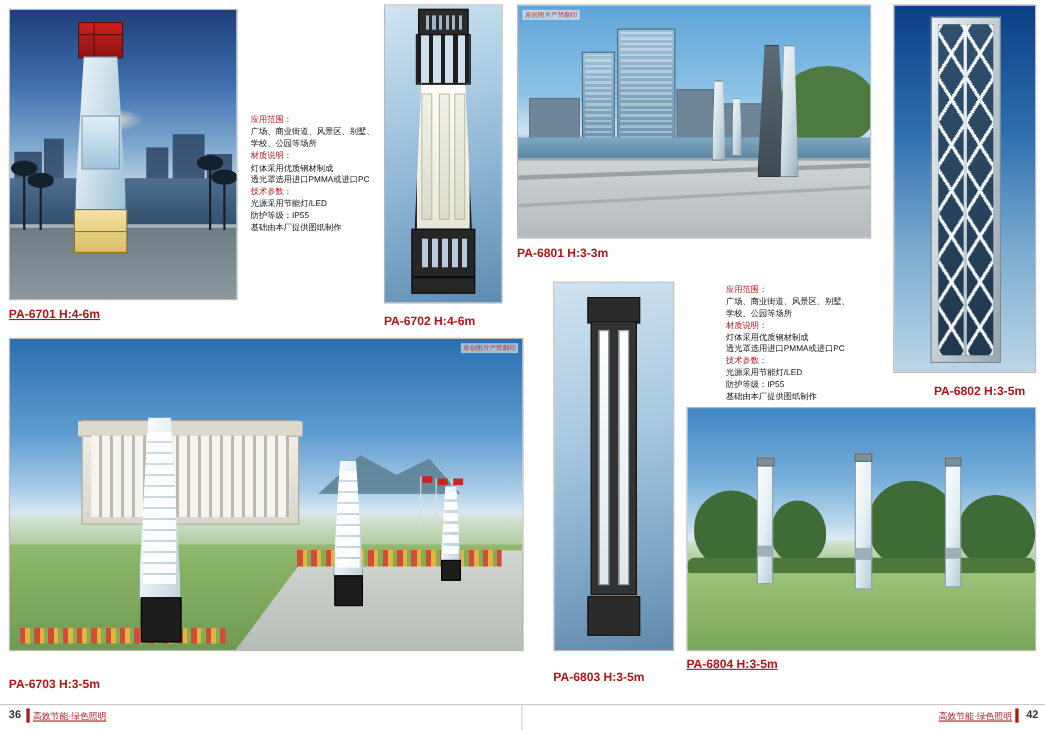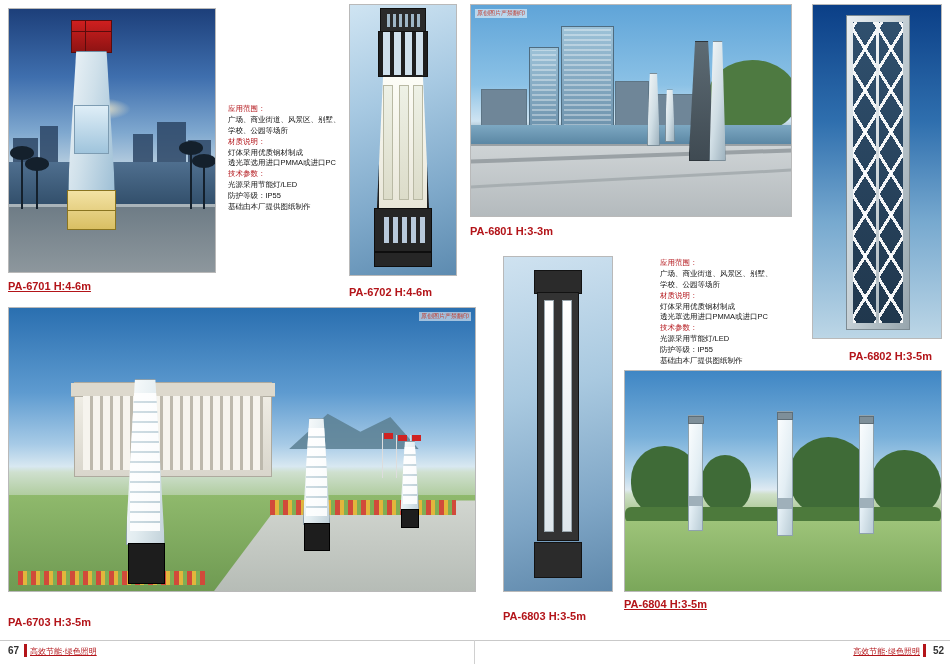--- a/index.html
+++ b/index.html
@@ -282,21 +282,21 @@
     <div class="pk-lamp" style="left:74%;top:20%;width:4.2%;height:53%;">
       <div class="head"></div>
       <div class="band" style="top:70%;"></div>
     </div>
   </div>
   <div class="cap" style="left:624px;top:598px;text-decoration:underline;">PA-6804 H:3-5m</div>
 
   <div class="footrule"></div>
   <div class="centerline"></div>
 
-  <div class="pgnum" style="left:8px;">67</div>
+  <div class="pgnum" style="left:8px;">36</div>
   <div class="redbar" style="left:24px;"></div>
   <div class="foottxt" style="left:30px;">高效节能·绿色照明</div>
 
   <div class="foottxt" style="right:30px;">高效节能·绿色照明</div>
   <div class="redbar" style="right:24px;"></div>
-  <div class="pgnum" style="right:6px;">52</div>
+  <div class="pgnum" style="right:6px;">42</div>
 
 </div>
 
 </body></html>

